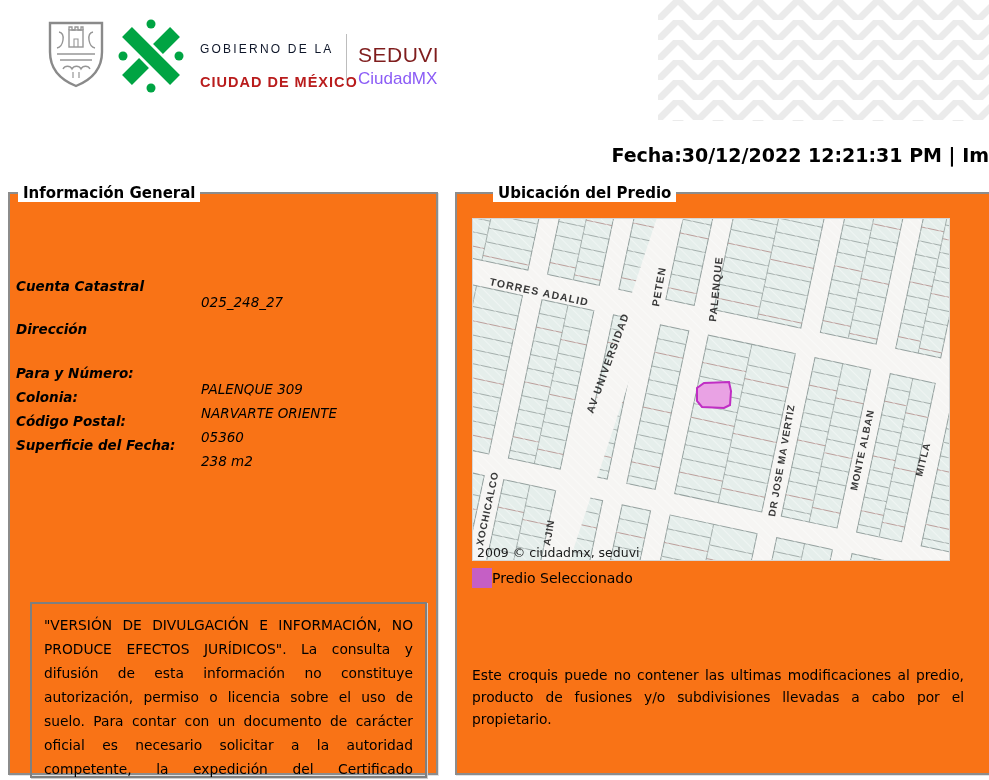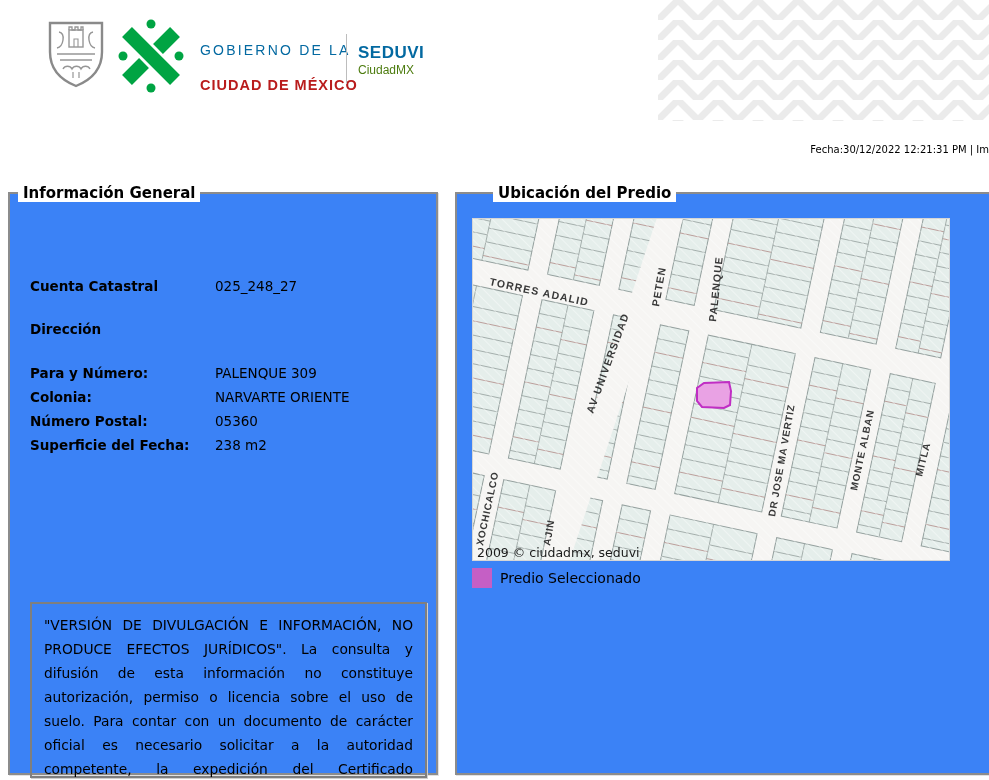--- a/index.html
+++ b/index.html
@@ -6,55 +6,55 @@
   html,body { background:#fff; }
   body {
     position:relative; width:989px; height:780px; overflow:hidden;
     font-family:"DejaVu Sans", sans-serif; color:#000;
   }
   
   .herringbone { position:absolute; left:658px; top:0; }
   .shield { position:absolute; left:46px; top:20px; }
   .xlogo  { position:absolute; left:118px; top:18px; }
   .brand  { position:absolute; left:200px; top:42px; line-height:1.25; }
-  .brand .l1 { font-size:14px; color:#0369a1; letter-spacing:2.2px; font-family:"Liberation Sans",sans-serif; }
+  .brand .l1 { font-size:12px; color:#0f172a; letter-spacing:2.2px; font-family:"Liberation Sans",sans-serif; }
   .brand .l2 { font-size:14.5px; color:#b91c1c; letter-spacing:1px; font-weight:bold; font-family:"Liberation Sans",sans-serif;margin-top:16px; }
   .hdr-divider { position:absolute; left:346px; top:34px; width:1px; height:50px; background:#bdbdbd; }
   .agency { position:absolute; left:358px; top:42px; line-height:1.25; font-family:"Liberation Sans",sans-serif; }
-  .agency .a1 { font-size:17px; font-weight:bold; color:#0369a1; letter-spacing:.5px; }
-  .agency .a2 { font-size:12px; color:#4d7c0f; }
-  .date-line { position:absolute; top:144px; right:0; font-size:10px; white-space:nowrap; }
+  .agency .a1 { font-size:21px; font-weight:normal; color:#7f1d1d; letter-spacing:.5px; }
+  .agency .a2 { font-size:17px; color:#8b5cf6; }
+  .date-line { position:absolute; top:144px; right:0; font-size:19px; white-space:nowrap;font-weight:bold; }
   
   fieldset {
-    position:absolute; border:2px solid #8c8c8c; background:#3b82f6;
+    position:absolute; border:2px solid #8c8c8c; background:#f97316;
     box-shadow:1px 1px 0 #e2e2e2;
   }
   fieldset legend {
     font-size:15px; font-weight:bold; margin-left:8px; padding:0 5px; background:#fff;
   }
   #fs-general  { left:8px;  top:184px; width:430px; height:591px; }
   #fs-ubicacion{ left:455px; top:184px; width:554px; height:591px;padding-left:28px; }
-  .row { position:absolute; left:20px; font-size:13.5px; white-space:nowrap; }
+  .row { position:absolute; left:6px; font-size:13.5px; white-space:nowrap;font-style:italic; }
   .row b { font-weight:bold; }
-  .row .val { position:absolute; left:185px; font-weight:normal; }
+  .row .val { position:absolute; left:185px; font-weight:normal;margin-top:16px; }
   .disclaimer-box {
     position:absolute; left:20px; top:400px; width:397px; height:176px;
     border:2px solid #7f7f7f; box-shadow:1px 1px 0 #cfcfcf;
     padding:9px 12px; font-size:13.8px; line-height:24px; text-align:justify;
   }
   
   .mapwrap { position:absolute; left:15px; top:16px; width:478px; height:343px; border:1px solid #d6d6d6; overflow:hidden; }
   .blk  { fill:var(--blk,#e5eeeb); stroke:#94a09e; stroke-width:1; }
   .lot  { stroke:#9aa5a2; stroke-width:.8; }
   .lotr { stroke:#b5928f; stroke-width:.8; }
   .stlabel { font-family:"Liberation Sans",sans-serif; font-weight:bold; fill:#383838; }
   .attr { font-size:12.5px; fill:#1a1a1a; }
   .map-legend-row { position:absolute; left:15px; top:366px; height:22px; }
   .swatch { position:absolute; left:0; top:0; width:20px; height:20px; background:#c55fc5; }
-  .swatch-label { position:absolute; left:28px; top:2px; font-size:14px; white-space:nowrap; }
+  .swatch-label { position:absolute; left:20px; top:2px; font-size:14px; white-space:nowrap; }
   .croquis-note { position:absolute; left:15px; top:462px; width:492px; font-size:13.8px; line-height:22px; text-align:justify; }
 </style>
 </head>
 <body>
 
 <svg class="herringbone" width="331" height="121">
   <defs>
     <pattern id="hb" width="40" height="20" patternUnits="userSpaceOnUse">
       <path d="M0 20 L20 0 M20 0 L40 20" stroke="#ebebeb" stroke-width="7" fill="none"></path>
     </pattern>
@@ -109,21 +109,21 @@
   </div>
   <div class="row" style="top:163px;">
     <b>Para y Número:</b>
     <span class="val">PALENQUE 309</span>
   </div>
   <div class="row" style="top:187px;">
     <b>Colonia:</b>
     <span class="val">NARVARTE ORIENTE</span>
   </div>
   <div class="row" style="top:211px;">
-    <b>Número Postal:</b>
+    <b>Código Postal:</b>
     <span class="val">05360</span>
   </div>
   <div class="row" style="top:235px;">
     <b>Superficie del Fecha:</b>
     <span class="val">238 m2</span>
   </div>
   <div class="disclaimer-box">"VERSIÓN DE DIVULGACIÓN E INFORMACIÓN, NO PRODUCE EFECTOS JURÍDICOS". La consulta y difusión de esta información no constituye autorización, permiso o licencia sobre el uso de suelo. Para contar con un documento de carácter oficial es necesario solicitar a la autoridad competente, la expedición del Certificado correspondiente.</div>
 </fieldset>
 
 <fieldset id="fs-ubicacion">
@@ -597,13 +597,14 @@
         </g>
       <text class="attr" x="4" y="338">2009 © ciudadmx, seduvi</text>
     </svg>
   </div>
 
   <div class="map-legend-row">
     <span class="swatch" id="predio-swatch" style="background: rgb(197, 95, 197);"></span>
     <span class="swatch-label">Predio Seleccionado</span>
   </div>
 
+  <div class="croquis-note">Este croquis puede no contener las ultimas modificaciones al predio, producto de fusiones y/o subdivisiones llevadas a cabo por el propietario.</div>
 </fieldset>
 
 </body></html>

